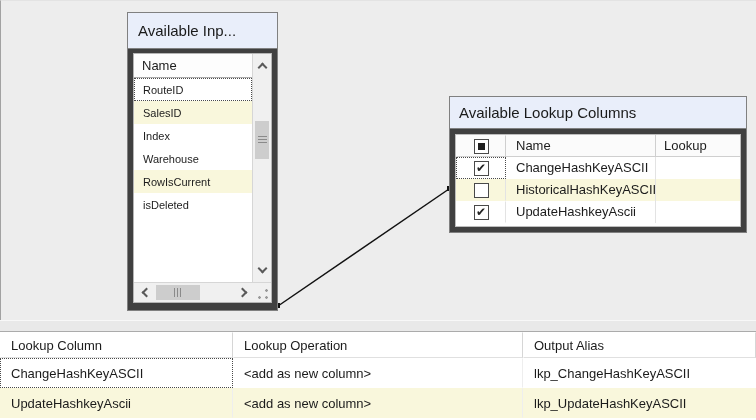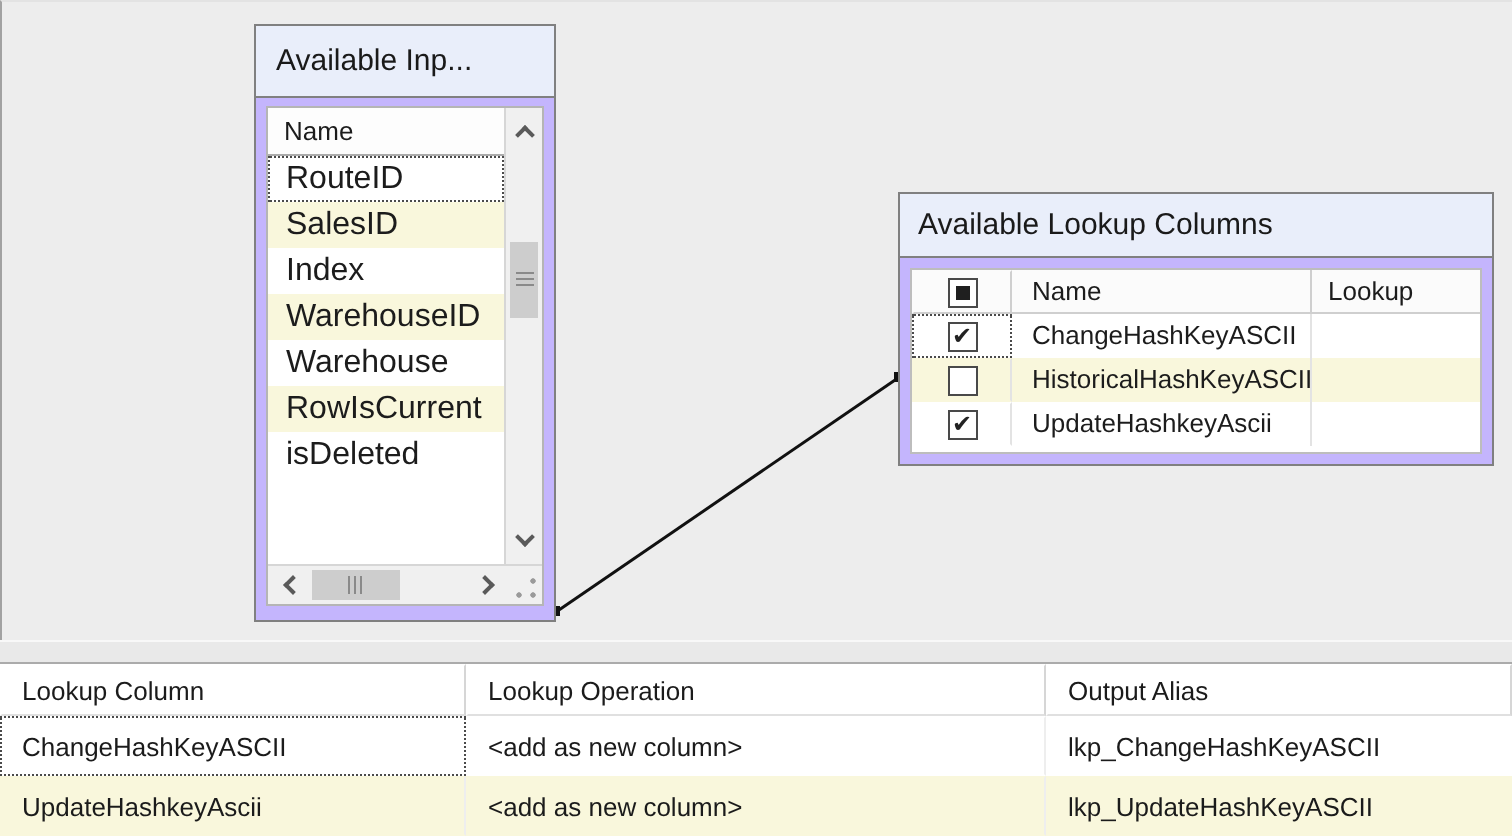--- a/index.html
+++ b/index.html
@@ -5,35 +5,35 @@
   * { box-sizing: border-box; margin: 0; padding: 0; }
   body { font-family: "Liberation Sans", sans-serif; background: #ffffff; }
   #screen { position: relative; width: 756px; height: 420px; overflow: hidden; background: #ffffff; }
 
   
   .canvas { position: absolute; left: 0; top: 0; width: 756px; height: 320px;
             background: #ededed; border-left: 1px solid #a2a2a2; border-top: 1px solid #e3e3e3; }
   .connector-svg { position: absolute; left: 0; top: 0; width: 756px; height: 320px; }
 
   
-  .panel { position: absolute; background: #c4b5fd; border: 1px solid #808080; }
+  .panel { position: absolute; background: #404040; border: 1px solid #808080; }
   .panel-title { height: 36px; line-height: 35px; background: #e9eefa; border-bottom: 1px solid #808080;
                  font-size: 15px; color: #1a1a1a; padding: 0 10px; white-space: nowrap; overflow: hidden; }
   #input-panel  { left: 126px; top: 11px;  width: 151px; height: 299px; }
   #lookup-panel { left: 448px; top: 95px;  width: 298px; height: 137px; }
   #lookup-panel .panel-title { height: 32px; line-height: 31px; padding-left: 9px; }
 
   
   .ip-list { position: absolute; left: 5px; top: 40px; right: 5px; bottom: 7px;
              display: grid; grid-template-columns: 1fr 19px; grid-template-rows: 1fr 20px;
              background: #ffffff; overflow: hidden; border: 1px solid #b5b5b5; }
   .ip-main { grid-column: 1; grid-row: 1; overflow: hidden; background: #ffffff; }
   .ip-header { height: 24px; line-height: 23px; background: #fdfdfd; border-bottom: 1px solid #ababab;
                font-size: 13px; color: #1c1c1c; padding-left: 8px; }
-  .ip-row { height: 23px; line-height: 22px; font-size: 16px; color: #1c1c1c; padding-left: 8px;
+  .ip-row { height: 23px; line-height: 22px; font-size: 11px; color: #1c1c1c; padding-left: 8px;
             border: 1px solid transparent; white-space: nowrap; overflow: hidden; }
   .striped { background: #f9f7dc; }
   .focus-dotted { border: 1px dotted #4a4a4a !important; }
 
   
   .vscroll { grid-column: 2; grid-row: 1; display: flex; flex-direction: column;
              background: #f0f0f0; border-left: 1px solid #d6d6d6; }
   .sbtn { height: 23px; flex: none; display: flex; align-items: center; justify-content: center; background: #f0f0f0; }
   .vtrack { flex: 1; position: relative; }
   .vthumb { position: absolute; left: 2px; right: 2px; top: 44px; height: 38px; background: #cdcdcd;
@@ -106,21 +106,20 @@
 
     <div class="panel" id="input-panel">
       <div class="panel-title">Available Inp...</div>
       <div class="ip-list">
         <div class="ip-main">
           <div class="ip-header">Name</div>
           <div id="input-rows">
               <div class="ip-row focus-dotted">RouteID</div>
               <div class="ip-row striped">SalesID</div>
               <div class="ip-row">Index</div>
-              <div class="ip-row striped">WarehouseID</div>
               <div class="ip-row">Warehouse</div>
               <div class="ip-row striped">RowIsCurrent</div>
               <div class="ip-row">isDeleted</div>
             </div>
         </div>
         <div class="vscroll">
           <div class="sbtn">
               <span class="chev up"></span>
             </div>
           <div class="vtrack">

